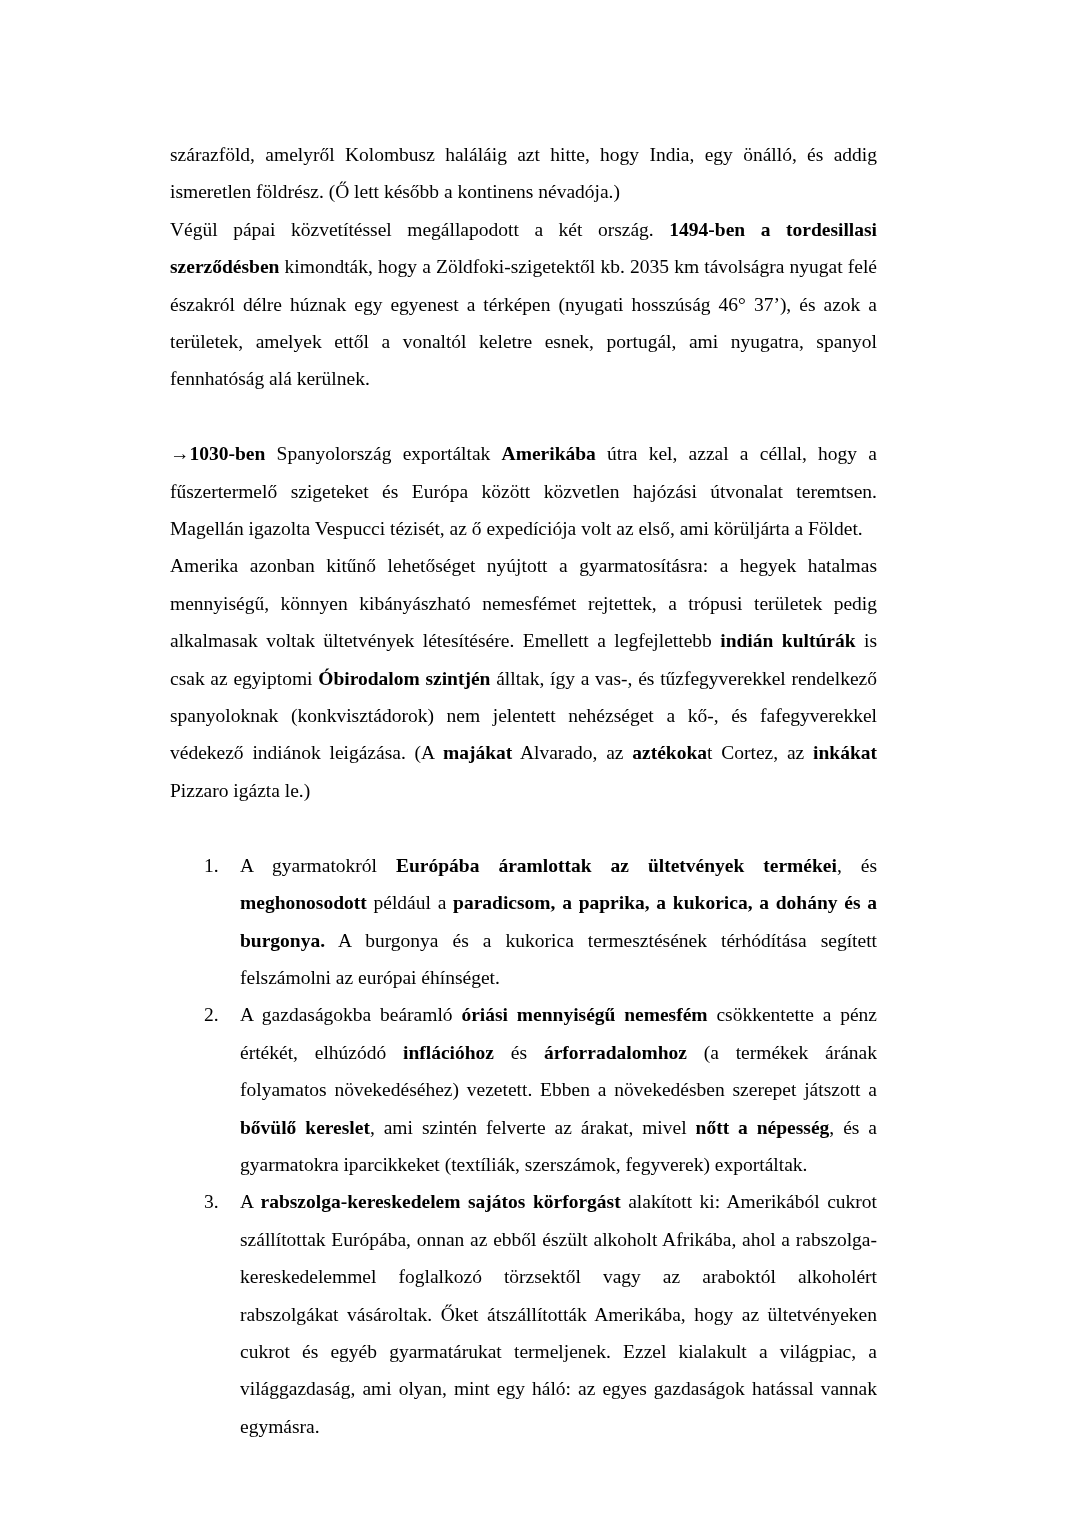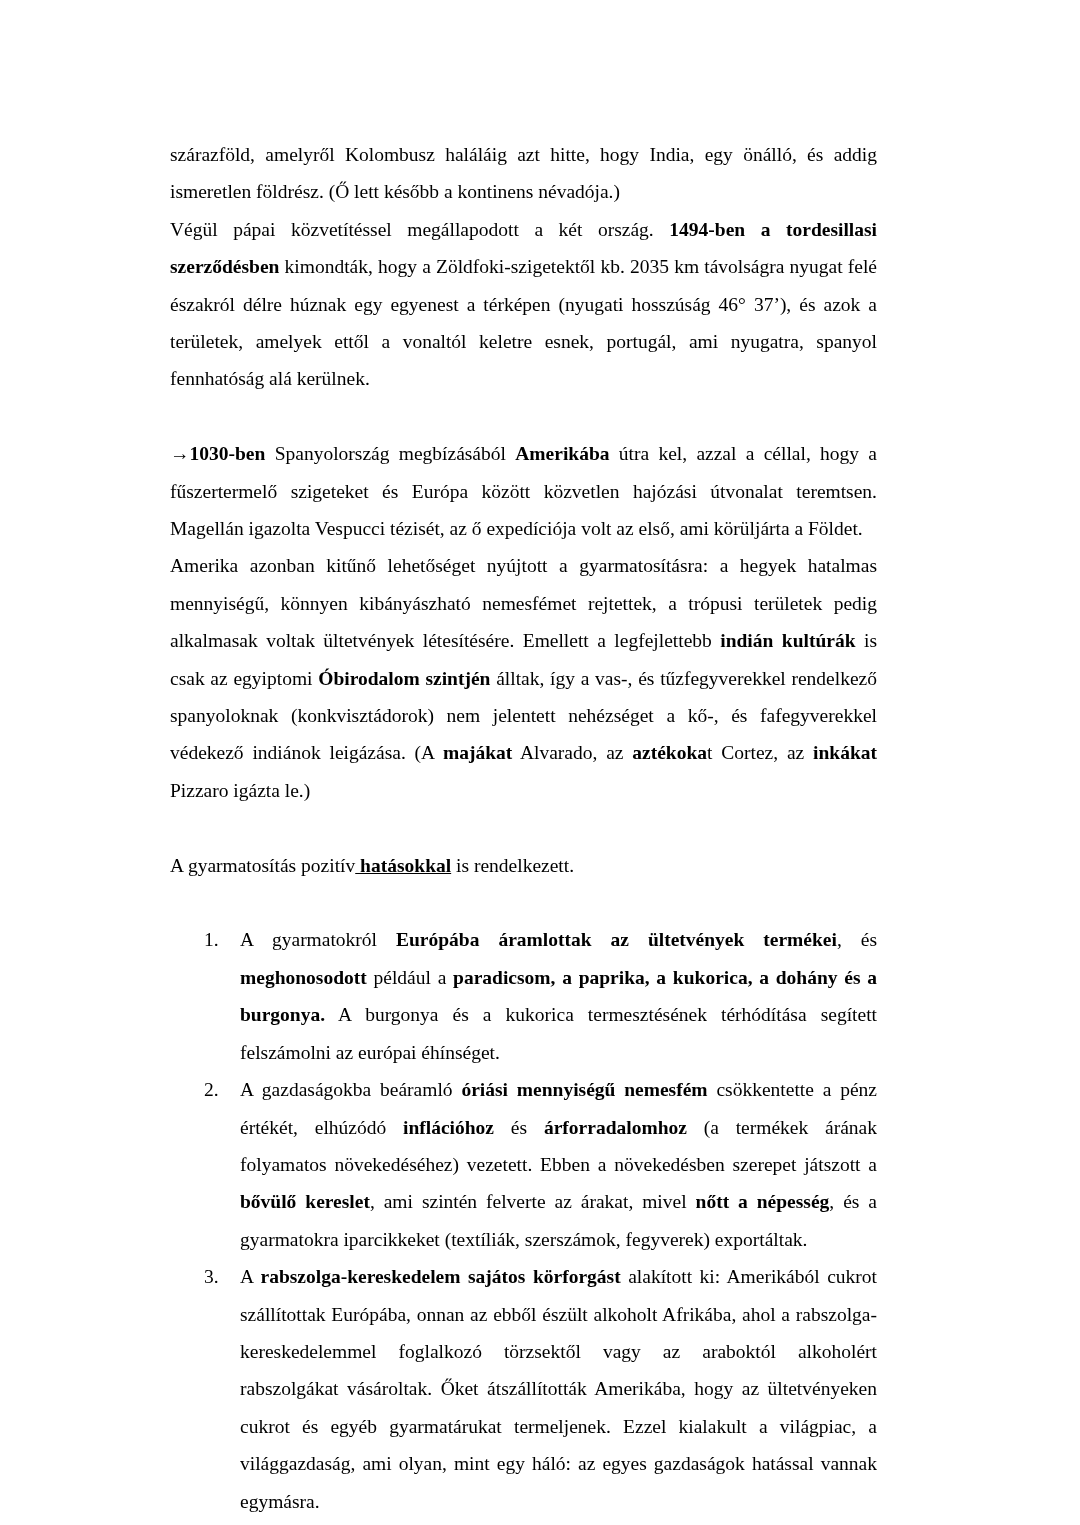--- a/index.html
+++ b/index.html
@@ -33,20 +33,19 @@
     .b { font-weight: bold; margin-top: 38px; }
     .u { text-decoration: underline; }
   </style>
 </head>
 <body>
 
 <main class="page">
   <section id="doc-body">
       <p class="para"><span>szárazföld, amelyről Kolombusz haláláig azt hitte, hogy India, egy önálló, és addig ismeretlen földrész. (Ő lett később a kontinens névadója.)</span></p>
       <p class="para"><span>Végül pápai közvetítéssel megállapodott a két ország. </span><span class="b">1494-ben a tordesillasi szerződésben</span><span> kimondták, hogy a Zöldfoki-szigetektől kb. 2035 km távolságra nyugat felé északról délre húznak egy egyenest a térképen (nyugati hosszúság 46° 37’), és azok a területek, amelyek ettől a vonaltól keletre esnek, portugál, ami nyugatra, spanyol fennhatóság alá kerülnek.</span></p>
-      <p class="para gap"><span class="b">→1030-ben</span><span> Spanyolország megbízásából </span><span class="b">Amerikába</span><span> útra kel, azzal a céllal, hogy a fűszertermelő szigeteket és Európa között közvetlen hajózási útvonalat teremtsen. Magellán igazolta Vespucci tézisét, az ő expedíciója volt az első, ami körüljárta a Földet.</span></p>
+      <p class="para gap"><span class="b">→1030-ben</span><span> Spanyolország exportáltak </span><span class="b">Amerikába</span><span> útra kel, azzal a céllal, hogy a fűszertermelő szigeteket és Európa között közvetlen hajózási útvonalat teremtsen. Magellán igazolta Vespucci tézisét, az ő expedíciója volt az első, ami körüljárta a Földet.</span></p>
       <p class="para"><span>Amerika azonban kitűnő lehetőséget nyújtott a gyarmatosításra: a hegyek hatalmas mennyiségű, könnyen kibányászható nemesfémet rejtettek, a trópusi területek pedig alkalmasak voltak ültetvények létesítésére. Emellett a legfejlettebb </span><span class="b">indián kultúrák</span><span> is csak az egyiptomi </span><span class="b">Óbirodalom szintjén</span><span> álltak, így a vas-, és tűzfegyverekkel rendelkező spanyoloknak (konkvisztádorok) nem jelentett nehézséget a kő-, és fafegyverekkel védekező indiánok leigázása. (A </span><span class="b">majákat</span><span> Alvarado, az </span><span class="b">aztékoka</span><span>t Cortez, az </span><span class="b">inkákat</span><span> Pizzaro igázta le.)</span></p>
-      <p class="para gap"><span>A gyarmatosítás pozitív</span><span class="b u"> hatásokkal</span><span> is rendelkezett.</span></p>
       <div class="li gap"><span class="num">1.</span><span>A gyarmatokról </span><span class="b">Európába áramlottak az ültetvények termékei</span><span>, és </span><span class="b">meghonosodott</span><span> például a </span><span class="b">paradicsom, a paprika, a kukorica, a dohány és a burgonya.</span><span> A burgonya és a kukorica termesztésének térhódítása segített felszámolni az európai éhínséget.</span></div>
       <div class="li"><span class="num">2.</span><span>A gazdaságokba beáramló </span><span class="b">óriási mennyiségű nemesfém</span><span> csökkentette a pénz értékét, elhúzódó </span><span class="b">inflációhoz</span><span> és </span><span class="b">árforradalomhoz</span><span> (a termékek árának folyamatos növekedéséhez) vezetett. Ebben a növekedésben szerepet játszott a </span><span class="b">bővülő kereslet</span><span>, ami szintén felverte az árakat, mivel </span><span class="b">nőtt a népesség</span><span>, és a gyarmatokra iparcikkeket (textíliák, szerszámok, fegyverek) exportáltak.</span></div>
       <div class="li"><span class="num">3.</span><span>A </span><span class="b">rabszolga-kereskedelem sajátos körforgást</span><span> alakított ki: Amerikából cukrot szállítottak Európába, onnan az ebből észült alkoholt Afrikába, ahol a rabszolga-kereskedelemmel foglalkozó törzsektől vagy az araboktól alkoholért rabszolgákat vásároltak. Őket átszállították Amerikába, hogy az ültetvényeken cukrot és egyéb gyarmatárukat termeljenek. Ezzel kialakult a világpiac, a világgazdaság, ami olyan, mint egy háló: az egyes gazdaságok hatással vannak egymásra.</span></div>
     </section>
 </main>
 
 </body></html>

